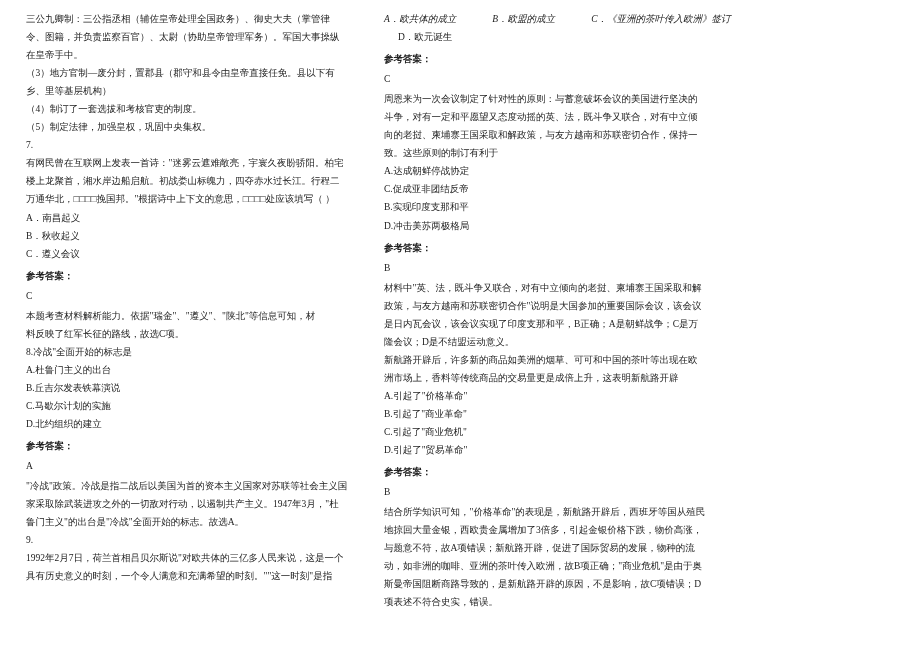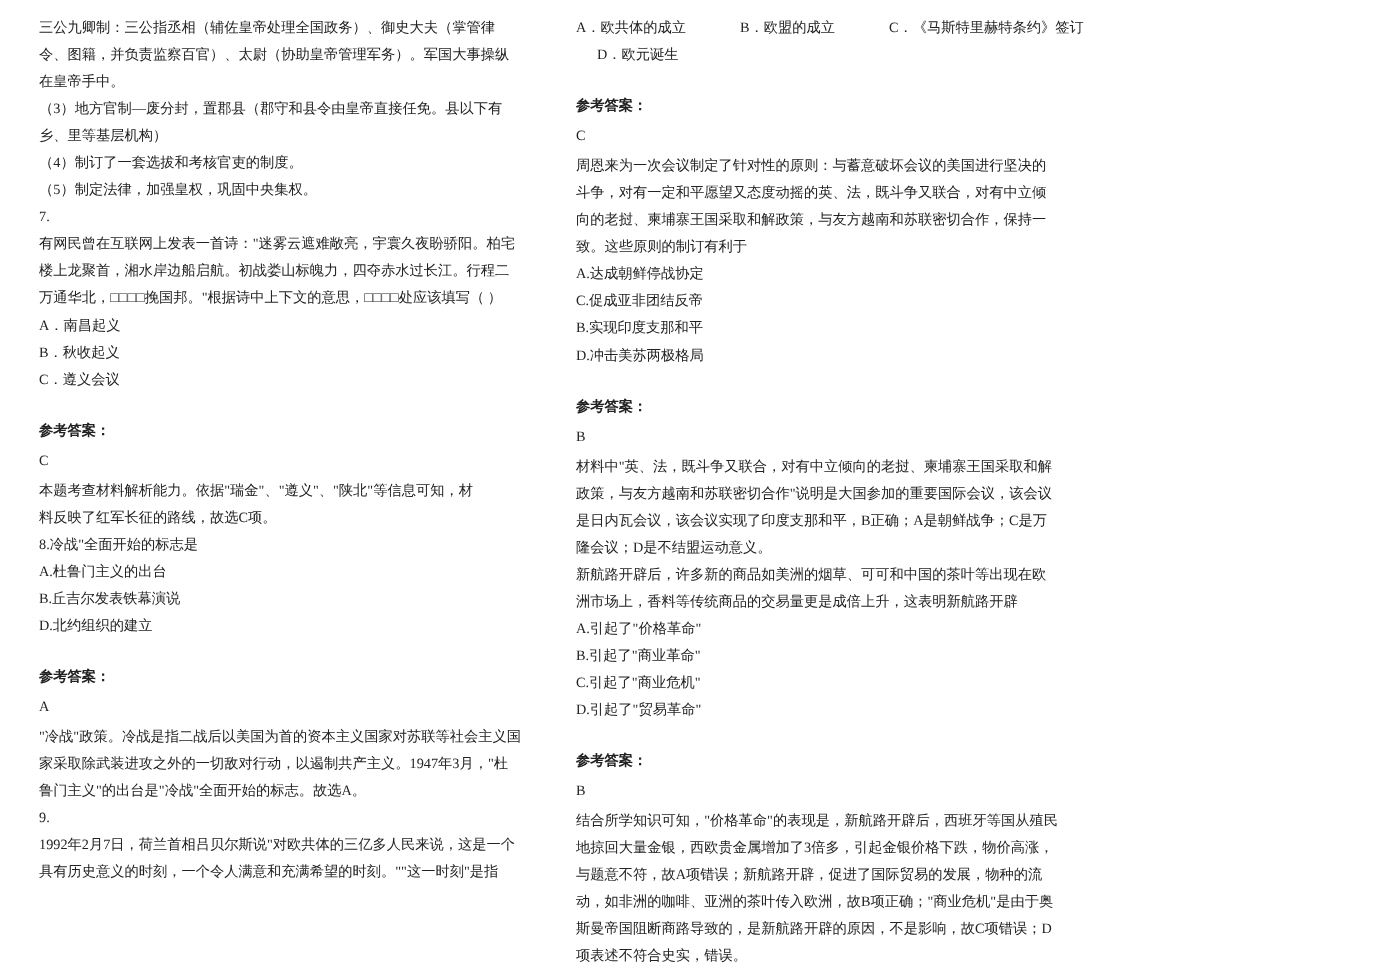--- a/index.html
+++ b/index.html
@@ -19,23 +19,23 @@
   }
   .col {
     width: 50%;
     padding: 10px 18px;
     box-sizing: border-box;
   }
   .col-left { padding-left: 26px; }
   .col-right { padding-right: 26px; }
   .p { margin: 0; }
   .opt-row { display: flex; gap: 36px; margin:0; }
-  .opt-row span { white-space: nowrap; }
+  .opt-row span { white-space: nowrap; font-style: italic; }
   .bold { font-weight: bold; }
-  .ans-head { margin-top:16px; margin-bottom:2px; }
+  .ans-head { margin-top:4px; margin-bottom:2px; }
   .ans-val { margin-bottom: 2px; }
   .qnum { }
 </style>
 </head>
 <body>
 
 <div class="page">
 
   <div class="col col-left">
     <p class="p">三公九卿制：三公指丞相（辅佐皇帝处理全国政务）、御史大夫（掌管律令、图籍，并负责监察百官）、太尉（协助皇帝管理军务）。军国大事操纵在皇帝手中。</p>
@@ -47,33 +47,34 @@
     <p class="p">A．南昌起义</p>
     <p class="p">B．秋收起义</p>
     <p class="p">C．遵义会议</p>
     <p class="p bold ans-head">参考答案：</p>
     <p class="p ans-val">C</p>
     <p class="p">本题考查材料解析能力。依据"瑞金"、"遵义"、"陕北"等信息可知，材</p>
     <p class="p">料反映了红军长征的路线，故选C项。</p>
     <p class="p">8.冷战"全面开始的标志是</p>
     <p class="p">A.杜鲁门主义的出台</p>
     <p class="p">B.丘吉尔发表铁幕演说</p>
+    <p class="p">C.马歇尔计划的实施</p>
     <p class="p">D.北约组织的建立</p>
     <p class="p bold ans-head">参考答案：</p>
     <p class="p ans-val">A</p>
     <p class="p">"冷战"政策。冷战是指二战后以美国为首的资本主义国家对苏联等社会主义国家采取除武装进攻之外的一切敌对行动，以遏制共产主义。1947年3月，"杜鲁门主义"的出台是"冷战"全面开始的标志。故选A。</p>
     <p class="p qnum">9.</p>
     <p class="p">1992年2月7日，荷兰首相吕贝尔斯说"对欧共体的三亿多人民来说，这是一个具有历史意义的时刻，一个令人满意和充满希望的时刻。""这一时刻"是指</p>
   </div>
 
   <div class="col col-right">
     <p class="opt-row">
       <span>A．欧共体的成立</span>
       <span>B．欧盟的成立</span>
-      <span>C．《马斯特里赫特条约》签订</span>
+      <span>C．《亚洲的茶叶传入欧洲》签订</span>
     </p>
     <p class="p" style="padding-left:14px;">D．欧元诞生</p>
     <p class="p bold ans-head">参考答案：</p>
     <p class="p ans-val">C</p>
 
     <p class="p">周恩来为一次会议制定了针对性的原则：与蓄意破坏会议的美国进行坚决的斗争，对有一定和平愿望又态度动摇的英、法，既斗争又联合，对有中立倾向的老挝、柬埔寨王国采取和解政策，与友方越南和苏联密切合作，保持一致。这些原则的制订有利于</p>
     <p class="p">A.达成朝鲜停战协定</p>
     <p class="p">C.促成亚非团结反帝</p>
     <p class="p">B.实现印度支那和平</p>
     <p class="p">D.冲击美苏两极格局</p>

